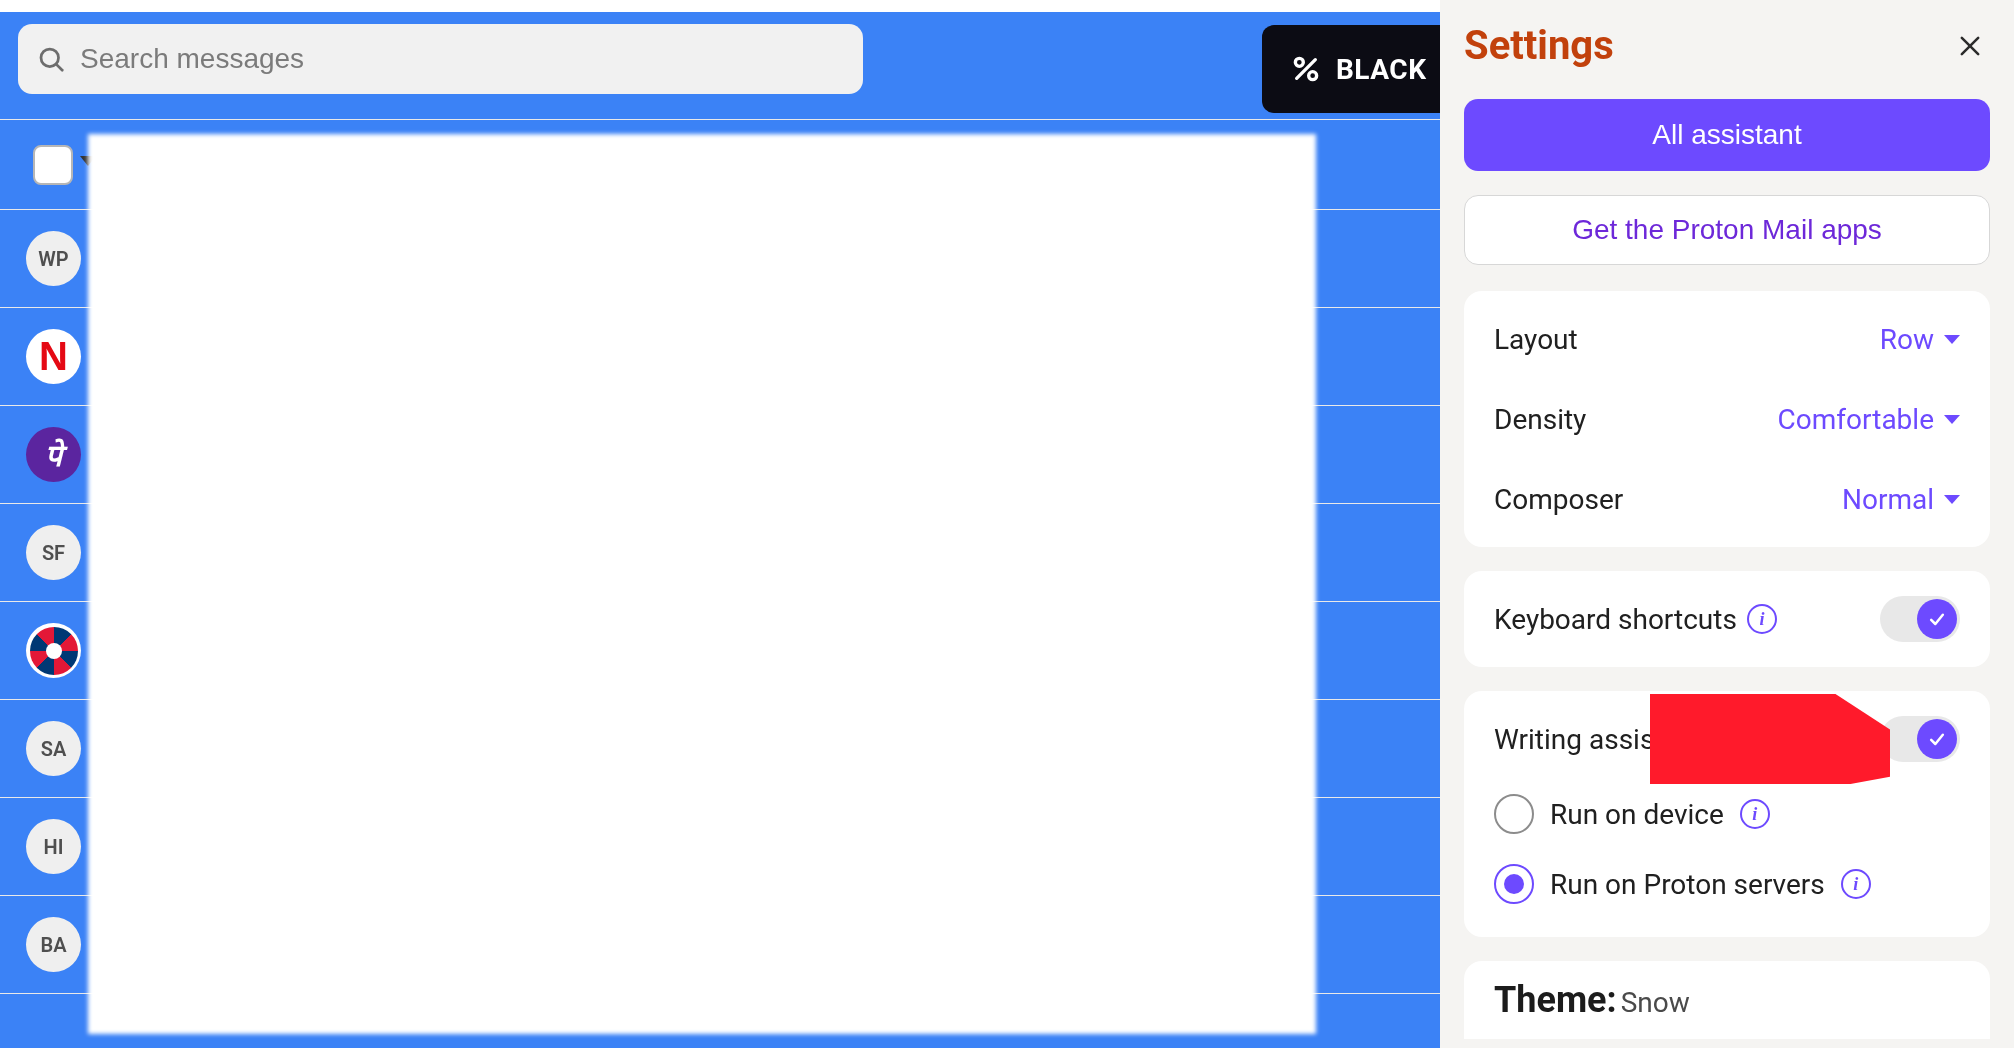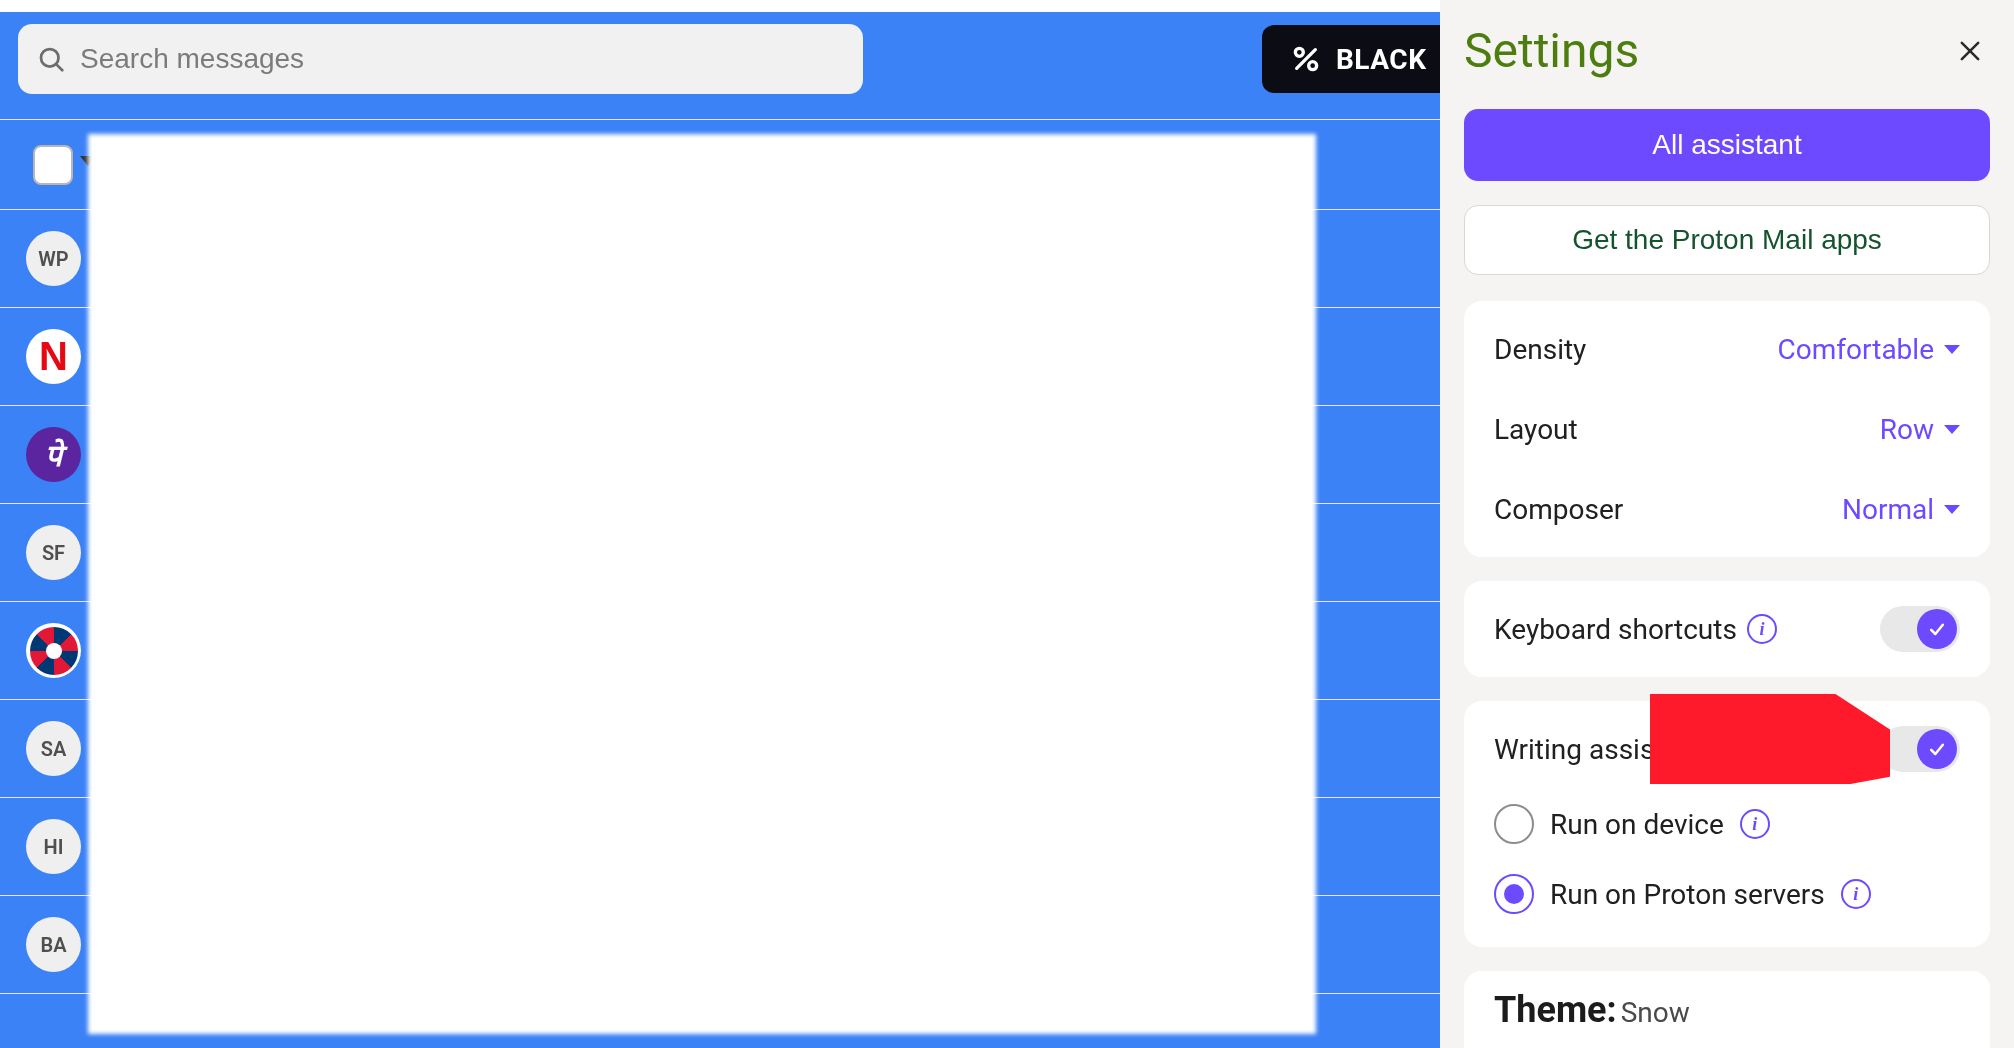--- a/index.html
+++ b/index.html
@@ -43,21 +43,21 @@
     background: transparent;
     font-size: 28px;
     color: #333;
     outline: none;
   }
   .search-input::placeholder { color: #7b7b7b; }
 
   .black-btn {
     position: absolute;
     left: 1262px; top: 13px;
-    height: 68px;
+    height: 88px;
     padding: 0 34px 0 28px;
     background: #0c0c14;
     color: #fff;
     border-radius: 12px;
     display: flex;
     align-items: center;
     gap: 14px;
     font-size: 28px;
     font-weight: 700;
     letter-spacing: .5px;
@@ -142,21 +142,21 @@
     left:1440px; top:0;
     width:574px; height:1048px;
     background:#f5f4f2;
     padding: 22px 24px 0 24px;
   }
   .panel-head {
     display:flex; align-items:center; justify-content:space-between;
     margin-bottom: 30px;
   }
   .panel-title {
-    font-size:48px; font-weight:400; color:#4d7c0f;
+    font-size:40px; font-weight:700; color:#c2410c;
   }
   .close-btn {
     width:40px; height:40px;
     display:flex; align-items:center; justify-content:center;
     cursor:pointer;
     background:transparent;
     border:none;
   }
   .close-btn svg { width:28px; height:28px; color:#2b2b2b; }
 
@@ -169,21 +169,21 @@
     border-radius:14px;
     font-size:28px;
     font-weight:500;
     margin-bottom:24px;
     cursor:pointer;
   }
   .btn-outline {
     width:100%;
     height:70px;
     background:#fff;
-    color:#14532d;
+    color:#6d28d9;
     border:1.5px solid #d7d7d7;
     border-radius:14px;
     font-size:28px;
     font-weight:500;
     margin-bottom:26px;
     cursor:pointer;
   }
 
   .card {
     background:#fff;
@@ -359,30 +359,30 @@
         </svg>
     </button>
   </div>
 
   <button class="btn-primary">All assistant</button>
   <button class="btn-outline">Get the Proton Mail apps</button>
 
   
   <div class="card">
     <div class="card-row">
+      <div class="card-label">Layout</div>
+      <div class="card-value">
+        <span>Row</span>
+        <span class="tri"></span>
+      </div>
+    </div>
+    <div class="card-row">
       <div class="card-label">Density</div>
       <div class="card-value">
         <span>Comfortable</span>
-        <span class="tri"></span>
-      </div>
-    </div>
-    <div class="card-row">
-      <div class="card-label">Layout</div>
-      <div class="card-value">
-        <span>Row</span>
         <span class="tri"></span>
       </div>
     </div>
     <div class="card-row">
       <div class="card-label">Composer</div>
       <div class="card-value">
         <span>Normal</span>
         <span class="tri"></span>
       </div>
     </div>

